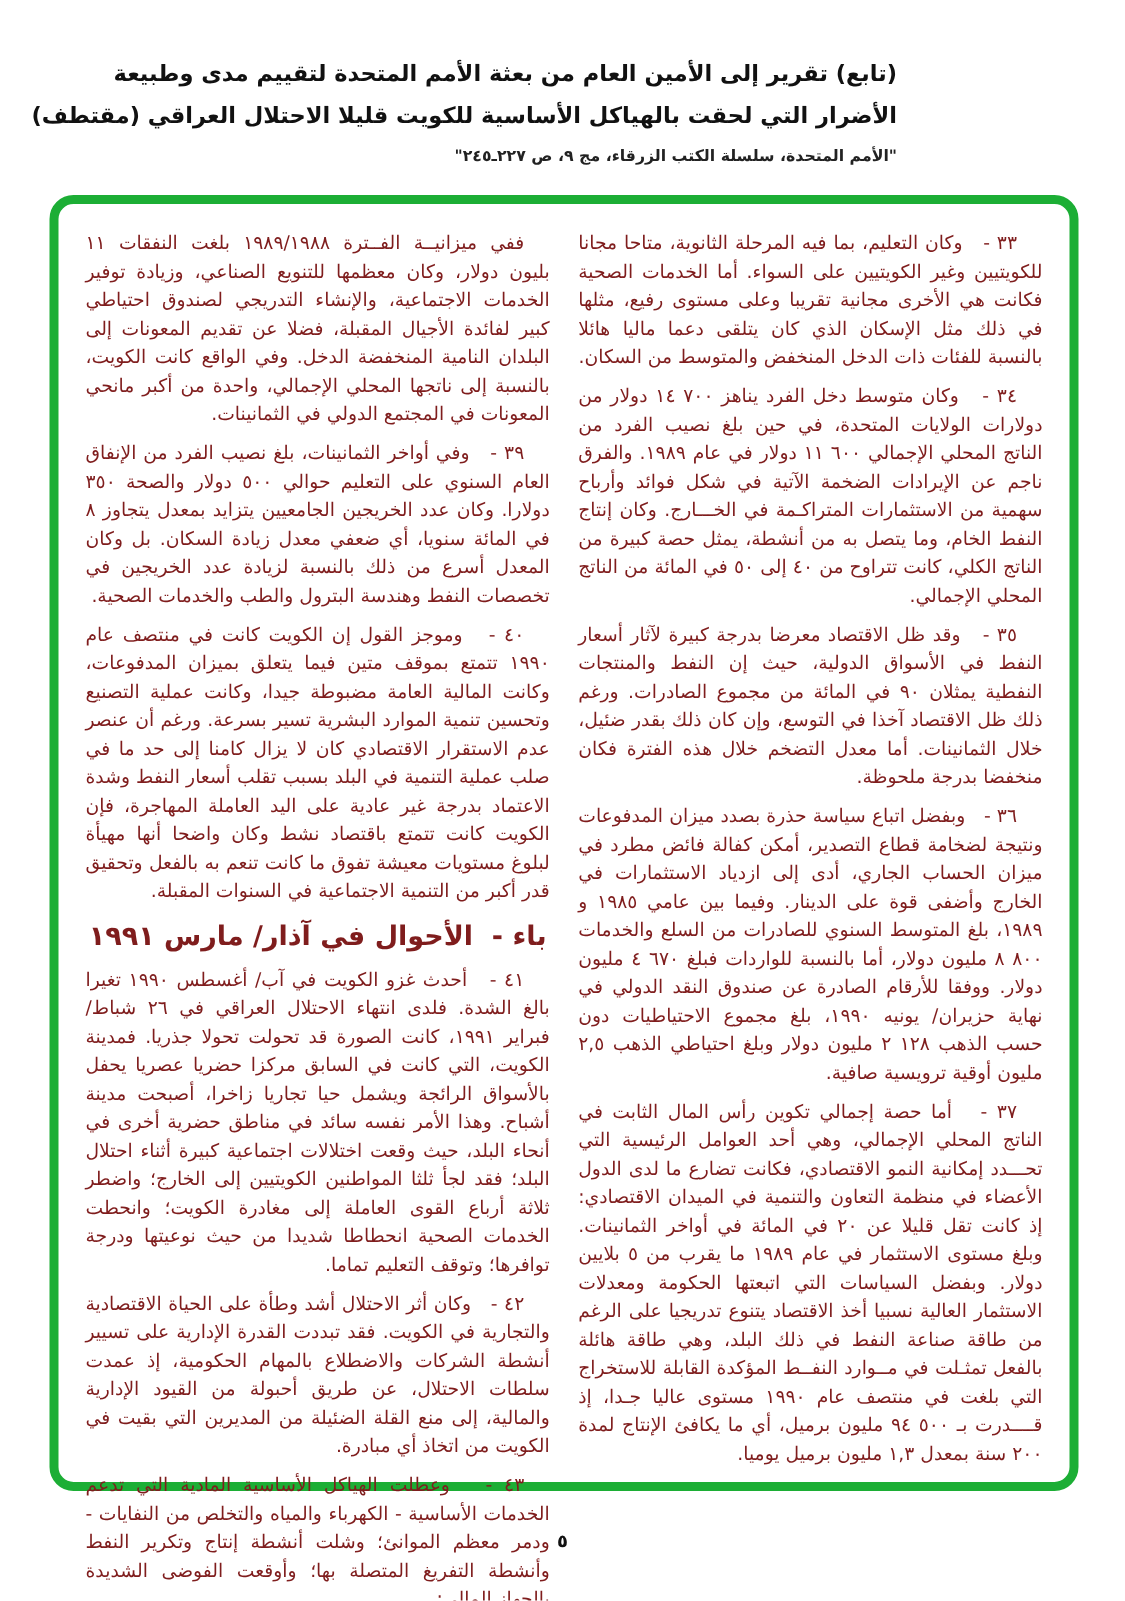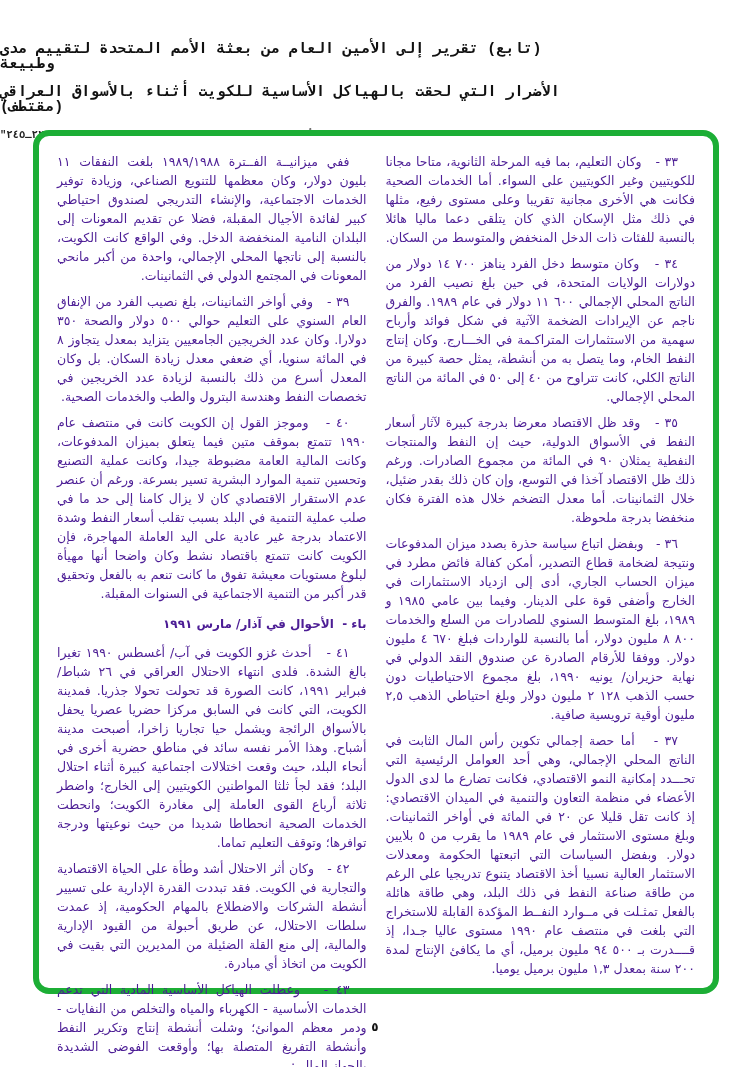--- a/index.html
+++ b/index.html
@@ -4,21 +4,21 @@
 <style>
   html,body{margin:0;padding:0;}
   body{
     width:750px;height:1067px;position:relative;background:#ffffff;
     font-family:"DejaVu Sans",sans-serif;color:#111;
     -webkit-font-smoothing:antialiased;overflow:hidden;
   }
   
   .doc-header{
     position:absolute;top:42px;left:0;width:598px;
-    text-align:left;direction:rtl;font-family:Liberation Mono, monospace;
+    text-align:right;direction:rtl;
   }
   .doc-header .h-line1,
   .doc-header .h-line2{
     font-size:15px;font-weight:bold;line-height:1.0;margin:0 0 13px 0;
     letter-spacing:0;
   }
   .doc-header .h-line3{
     font-size:10.5px;font-weight:bold;margin:2px 0 0 0;color:#222;
   }
   
@@ -29,40 +29,40 @@
     padding:16px 18px 10px 18px;
     background:#fff;
   }
   
   .columns{
     display:flex;flex-direction:row;gap:19px;direction:rtl;height:100%;
   }
   .col{
     flex:1 1 0;min-width:0;direction:rtl;
     text-align:justify;text-justify:inter-word;
-    font-size:12.5px;line-height:19px;color:#4c1d95;
+    font-size:12.5px;line-height:19px;color:#7f1d1d;
   }
   .para{margin:0 0 7px 0;text-indent:17px;}
   .para:last-child{margin-bottom:0;}
   .col-heading{
-    text-align:right;font-weight:bold;font-size:12px;
+    text-align:center;font-weight:bold;font-size:18px;
     margin:12px 0 9px 0;text-indent:0;
   }
   
   .page-number{
     position:absolute;left:0;top:1020px;width:750px;
     text-align:center;font-size:12px;font-weight:bold;color:#111;
   }
 </style>
 </head>
 <body>
 
 <div class="doc-header" dir="rtl">
   <div class="h-line1">(تابع) تقرير إلى الأمين العام من بعثة الأمم المتحدة لتقييم مدى وطبيعة</div>
-  <div class="h-line2">الأضرار التي لحقت بالهياكل الأساسية للكويت أثناء بالأسواق العراقي (مقتطف)</div>
+  <div class="h-line2">الأضرار التي لحقت بالهياكل الأساسية للكويت قليلا الاحتلال العراقي (مقتطف)</div>
   <div class="h-line3">"الأمم المتحدة، سلسلة الكتب الزرقاء، مج ٩، ص ٢٢٧ـ٢٤٥"</div>
 </div>
 
 <div class="green-frame" style="border-color: rgb(28, 174, 53);">
   <div class="columns">
 
     <div class="col">
       <p class="para">٣٣ -&nbsp;&nbsp;&nbsp;وكان التعليم، بما فيه المرحلة الثانوية، متاحا مجانا للكويتيين وغير الكويتيين على السواء. أما الخدمات الصحية فكانت هي الأخرى مجانية تقريبا وعلى مستوى رفيع، مثلها في ذلك مثل الإسكان الذي كان يتلقى دعما ماليا هائلا بالنسبة للفئات ذات الدخل المنخفض والمتوسط من السكان.</p>
       <p class="para">٣٤ -&nbsp;&nbsp;&nbsp;وكان متوسط دخل الفرد يناهز ٧٠٠ ١٤ دولار من دولارات الولايات المتحدة، في حين بلغ نصيب الفرد من الناتج المحلي الإجمالي ٦٠٠ ١١ دولار في عام ١٩٨٩. والفرق ناجم عن الإيرادات الضخمة الآتية في شكل فوائد وأرباح سهمية من الاستثمارات المتراكـمة في الخـــارج. وكان إنتاج النفط الخام، وما يتصل به من أنشطة، يمثل حصة كبيرة من الناتج الكلي، كانت تتراوح من ٤٠ إلى ٥٠ في المائة من الناتج المحلي الإجمالي.</p>
       <p class="para">٣٥ -&nbsp;&nbsp;&nbsp;وقد ظل الاقتصاد معرضا بدرجة كبيرة لآثار أسعار النفط في الأسواق الدولية، حيث إن النفط والمنتجات النفطية يمثلان ٩٠ في المائة من مجموع الصادرات. ورغم ذلك ظل الاقتصاد آخذا في التوسع، وإن كان ذلك بقدر ضئيل، خلال الثمانينات. أما معدل التضخم خلال هذه الفترة فكان منخفضا بدرجة ملحوظة.</p>

